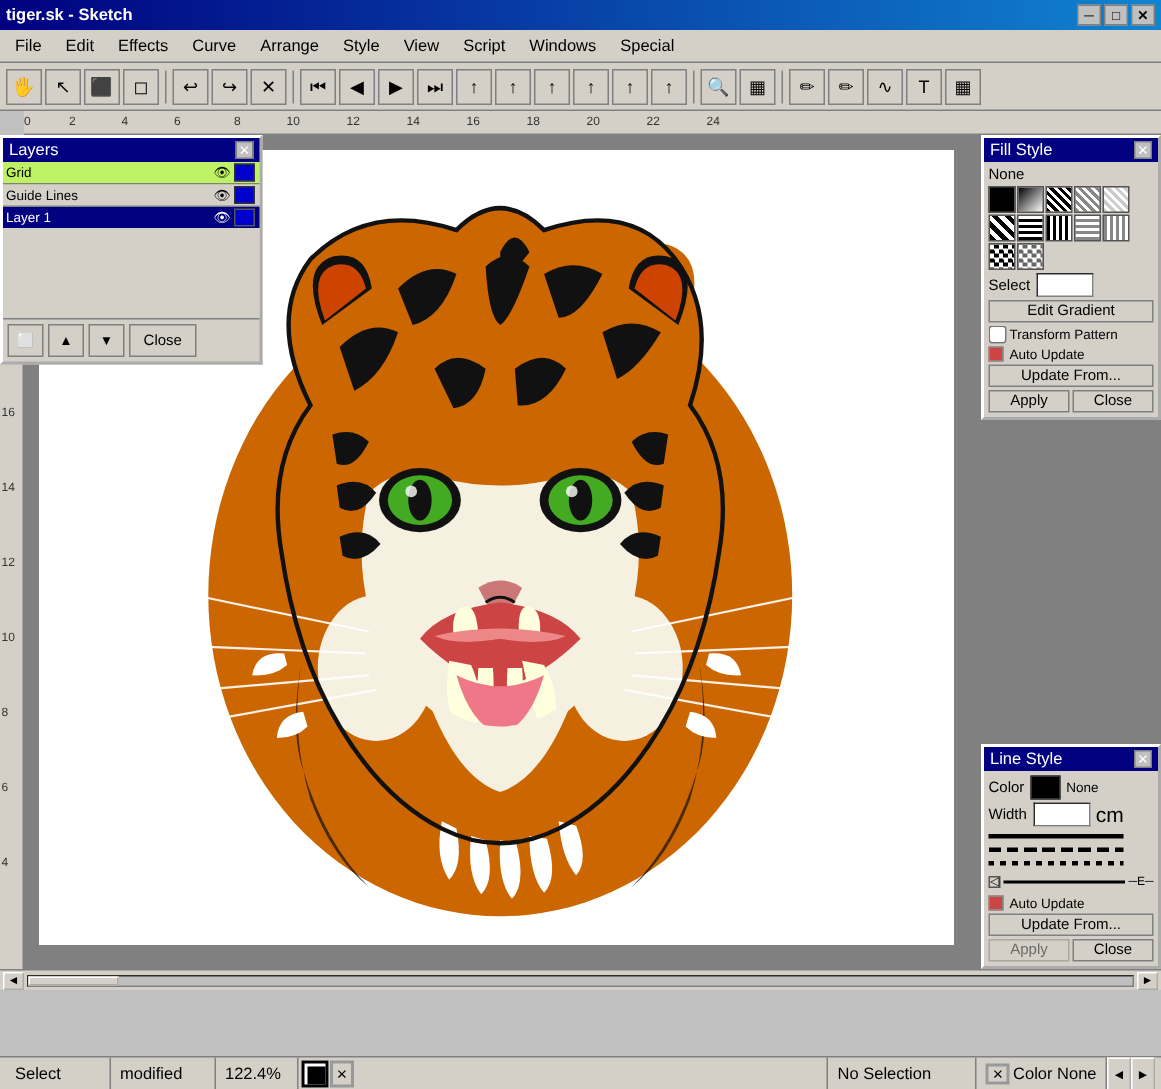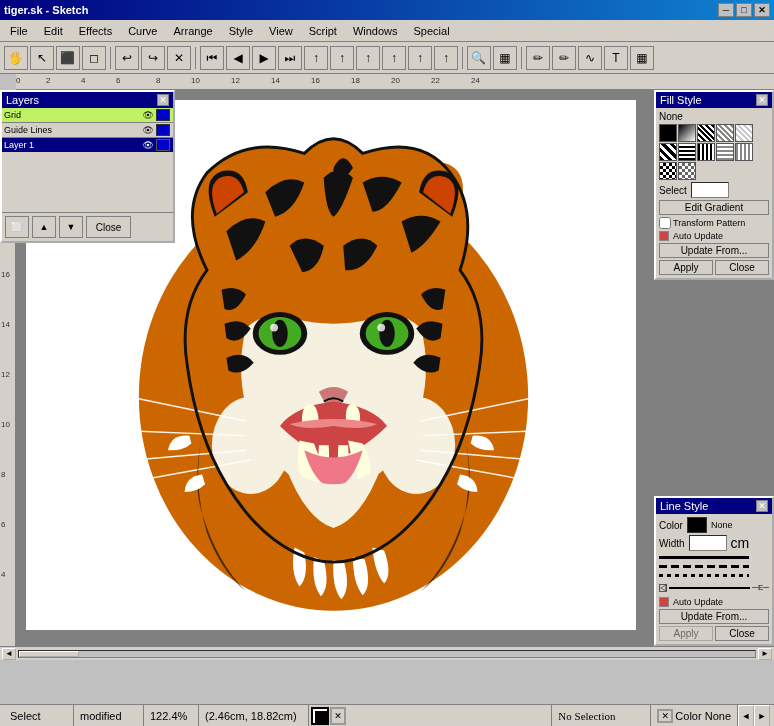--- a/index.html
+++ b/index.html
@@ -564,30 +564,29 @@
   <div style="flex:1;height:8px;background:#c0c0c0;border:1px inset #808080;margin:0 2px;">
     <div style="width:60px;height:100%;background:#d4d0c8;border:1px outset #fff;"></div>
   </div>
   <div style="width:14px;height:12px;background:#d4d0c8;border:1px outset #fff;display:flex;align-items:center;justify-content:center;font-size:8px;cursor:pointer;">►</div>
 </div>
 
 <div id="statusbar" style="height:22px;background:#d4d0c8;border-top:1px solid #808080;display:flex;align-items:center;font-size:11px;">
   <div class="status-item" style="min-width:70px;border-right:1px solid #808080;height:100%;display:flex;align-items:center;padding:0 6px;">Select</div>
   <div class="status-item" style="min-width:70px;border-right:1px solid #808080;height:100%;display:flex;align-items:center;padding:0 6px;">modified</div>
   <div class="status-item" style="min-width:55px;border-right:1px solid #808080;height:100%;display:flex;align-items:center;padding:0 6px;">122.4%</div>
-  <div class="status-item" style="min-width:110px;border-right:1px solid #808080;height:100%;display:flex;align-items:center;padding:0 6px;">(2.46cm, 18.82cm)</div>
 
   <div class="color-palette" style="display:flex;flex:1;height:18px;margin:0 2px;">
     <div style="width:18px;height:18px;background:#fff;border:2px solid #000;margin-right:1px;position:relative;">
       <div style="width:12px;height:12px;background:#000;position:absolute;bottom:0;right:0;"></div>
     </div>
     <div style="width:16px;height:18px;background:transparent;border:2px solid #999;margin-right:2px;display:flex;align-items:center;justify-content:center;font-size:9px;">✕</div>
   </div>
 
-  <div class="status-item" style="min-width:100px;border-left:1px solid #808080;border-right:1px solid #808080;height:100%;display:flex;align-items:center;padding:0 6px;font-family:Liberation Serif, serif;">No Selection</div>
+  <div class="status-item" style="min-width:100px;border-left:1px solid #808080;border-right:1px solid #808080;height:100%;display:flex;align-items:center;padding:0 6px;">No Selection</div>
 
   <div class="status-item" style="min-width:80px;height:100%;display:flex;align-items:center;padding:0 6px;">
     <div style="width:16px;height:14px;border:2px solid #999;display:flex;align-items:center;justify-content:center;font-size:9px;margin-right:2px;">✕</div>
     <span>Color None</span>
   </div>
 
   <div style="display:flex;margin-left:auto;">
     <div style="width:16px;height:22px;background:#d4d0c8;border:1px outset #fff;display:flex;align-items:center;justify-content:center;font-size:9px;cursor:pointer;">◄</div>
     <div style="width:16px;height:22px;background:#d4d0c8;border:1px outset #fff;display:flex;align-items:center;justify-content:center;font-size:9px;cursor:pointer;">►</div>
   </div>

